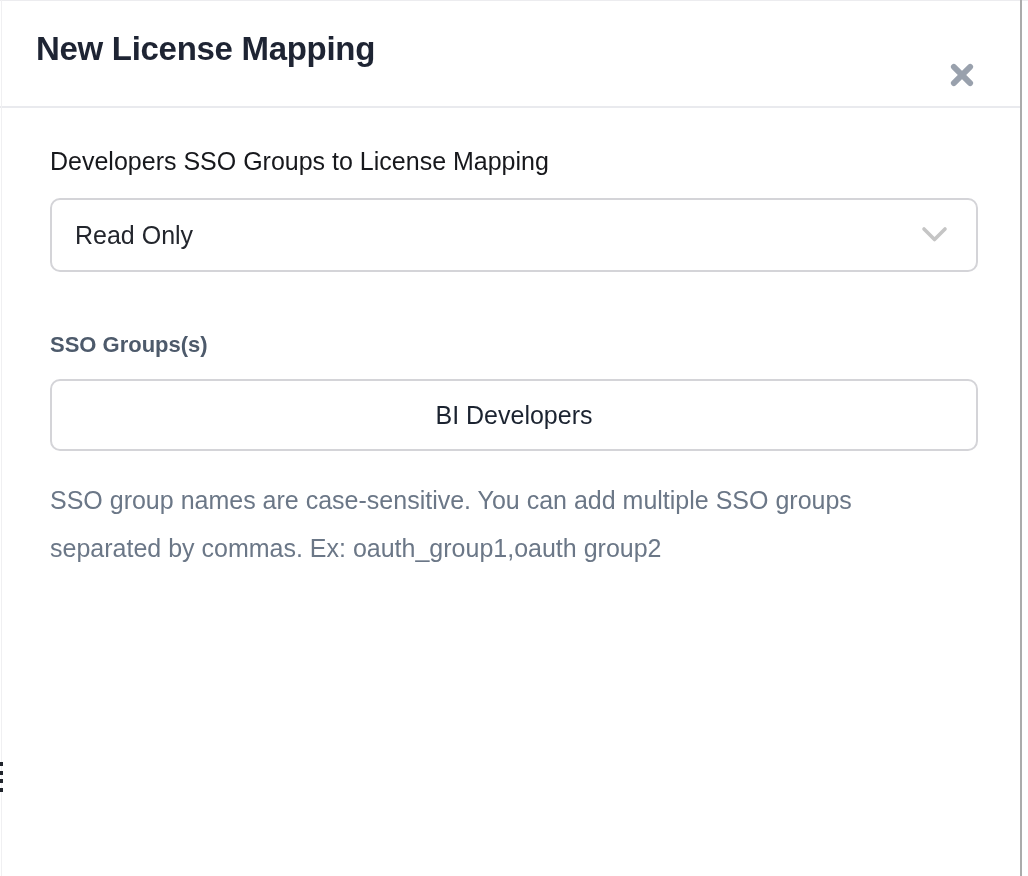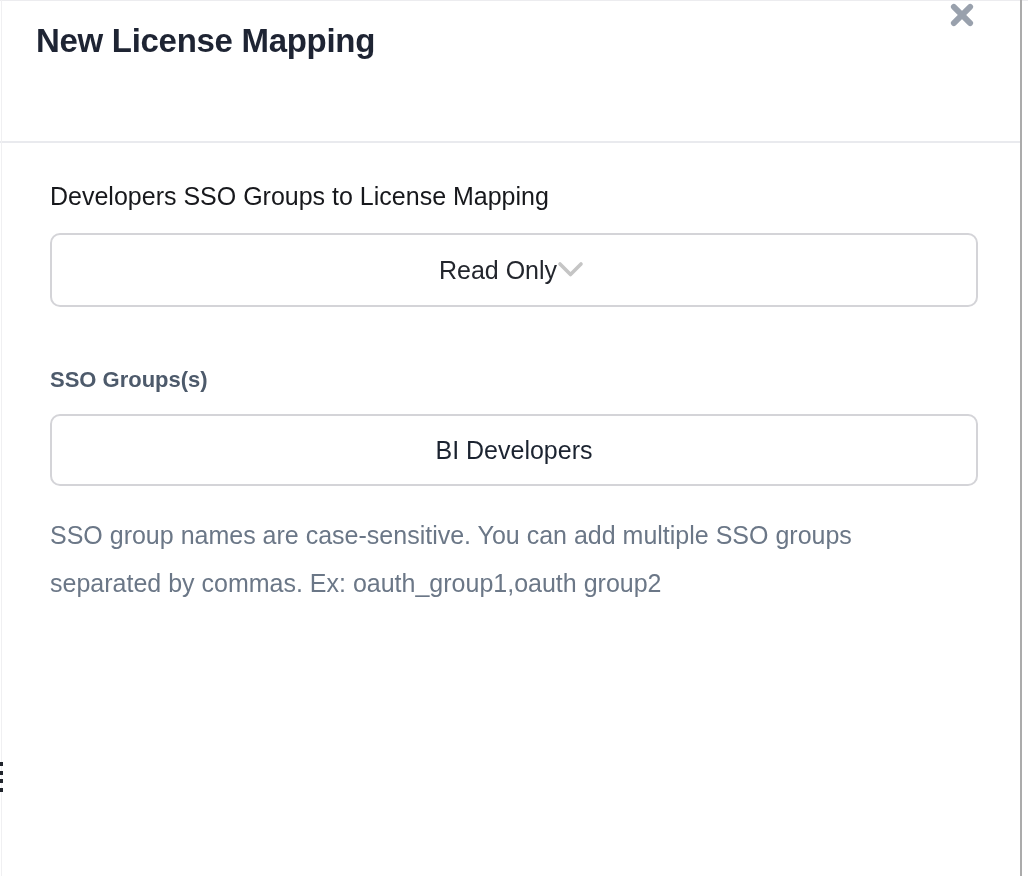--- a/index.html
+++ b/index.html
@@ -41,26 +41,26 @@
   
   .modal {
     position: absolute;
     top: 0; left: 0;
     width: 1021px;
     height: 876px;
     background: #ffffff;
   }
   .modal-header {
     position: relative;
-    height: 143px;
+    height: 108px;
     border-bottom: 2px solid #e9eaee;
     display: flex;
-    align-items: flex-start;
+    align-items: flex-end;
     justify-content: space-between;
-    padding: 0 44px 4px 36px;
+    padding: 0 44px 16px 36px;
   }
   .modal-title {
     font-size: 33px;
     font-weight: 700;
     letter-spacing: -0.3px;
     color: #1e2433;
   }
   .close-btn {
     background: none;
     border: none;
@@ -93,21 +93,21 @@
   }
   .select-box {
     margin-top: 22px;
     height: 74px;
     width: 928px;
     border: 2px solid #d4d4d8;
     border-radius: 10px;
     background: #ffffff;
     display: flex;
     align-items: center;
-    justify-content: center;
+    justify-content: space-between;
     padding: 0 28px 0 23px;
     cursor: pointer;
   }
   .select-value {
     font-size: 25px;
     color: #23262d;
   }
   .text-input {
     margin-top: 21px;
     height: 72px;

